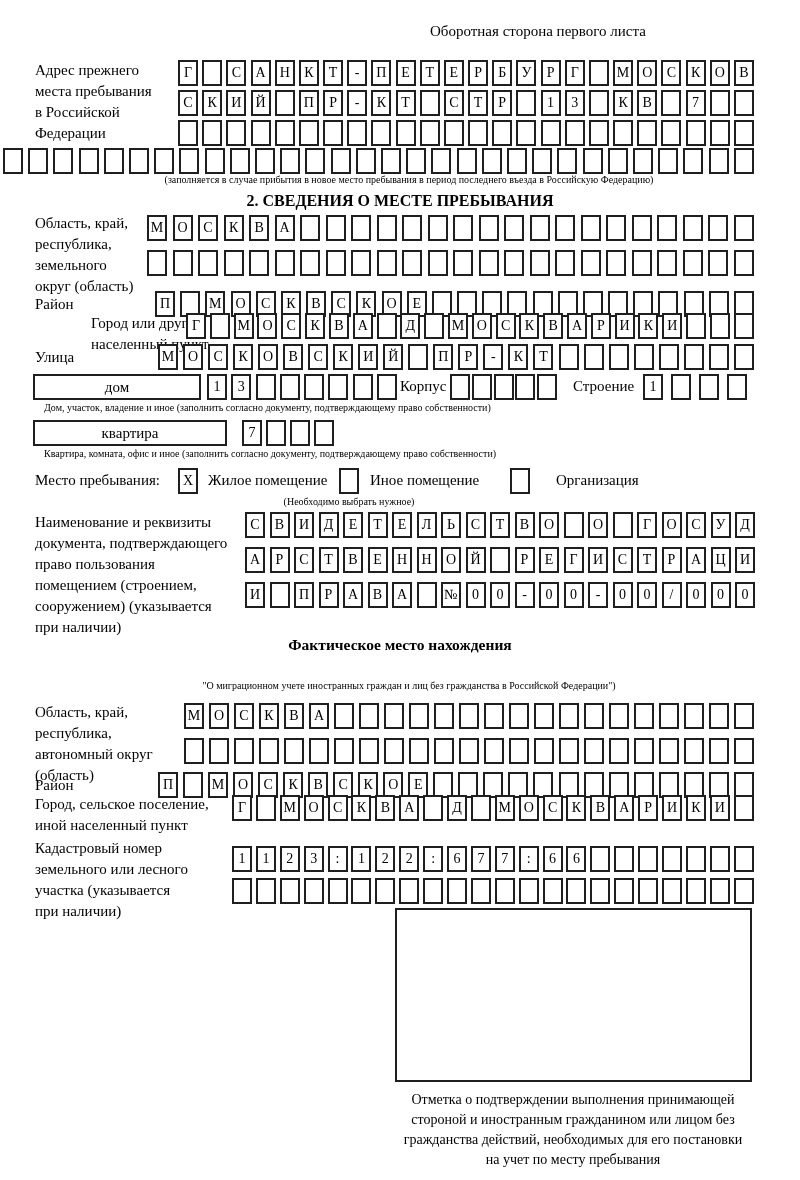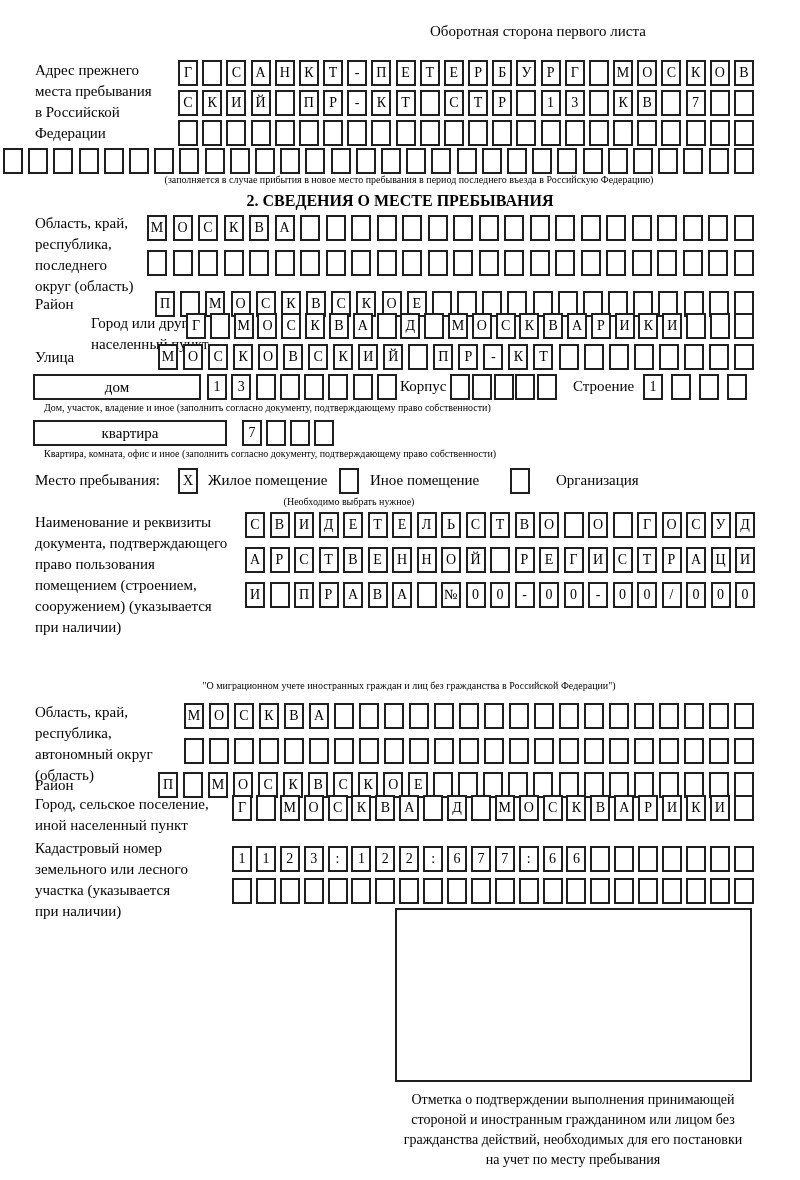--- a/index.html
+++ b/index.html
@@ -146,21 +146,21 @@
       <span class="cell"></span>
       <span class="cell"></span>
     </div>
   <div class="abs note center" style="left:0;top:174px;width:800px;">(заполняется в случае прибытия в новое место пребывания в период последнего въезда в Российскую Федерацию)</div>
 
   <div class="abs title center" style="left:0;top:192px;width:800px;">2. СВЕДЕНИЯ О МЕСТЕ ПРЕБЫВАНИЯ</div>
 
   <div class="abs" style="left:35px;top:213px;width:130px;">
       <div class="lbl21">Область, край,</div>
       <div class="lbl21">республика,</div>
-      <div class="lbl21">последнего</div>
+      <div class="lbl21">земельного</div>
       <div class="lbl21">округ (область)</div>
     </div>
   <div class="abs cellrow" style="left:147px;top:215px;width:607px;">
       <span class="cell">М</span>
       <span class="cell">О</span>
       <span class="cell">С</span>
       <span class="cell">К</span>
       <span class="cell">В</span>
       <span class="cell">А</span>
       <span class="cell"></span>
@@ -419,20 +419,21 @@
       <span class="cell">0</span>
       <span class="cell">-</span>
       <span class="cell">0</span>
       <span class="cell">0</span>
       <span class="cell">/</span>
       <span class="cell">0</span>
       <span class="cell">0</span>
       <span class="cell">0</span>
     </div>
 
+  <div class="abs bold center" style="left:0;top:636px;width:800px;font-size:15.5px;">Фактическое место нахождения</div>
   <div class="abs note center" style="left:0;top:680px;width:800px;">"О миграционном учете иностранных граждан и лиц без гражданства в Российской Федерации")</div>
 
   <div class="abs" style="left:35px;top:702px;width:145px;">
       <div class="lbl21">Область, край,</div>
       <div class="lbl21">республика,</div>
       <div class="lbl21">автономный округ</div>
       <div class="lbl21">(область)</div>
     </div>
   <div class="abs cellrow" style="left:184px;top:703px;width:570px;">
       <span class="cell">М</span>

